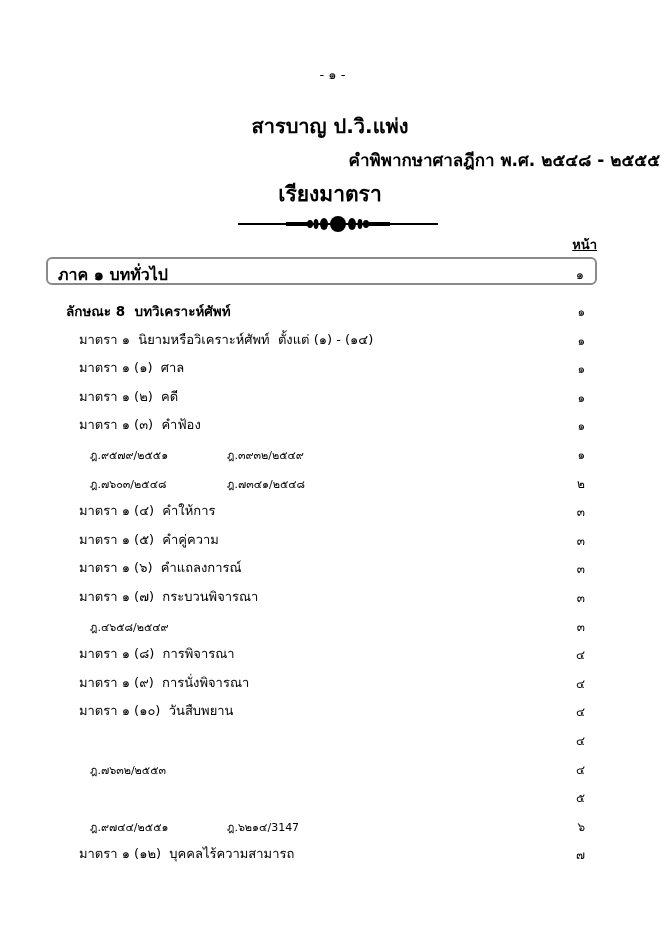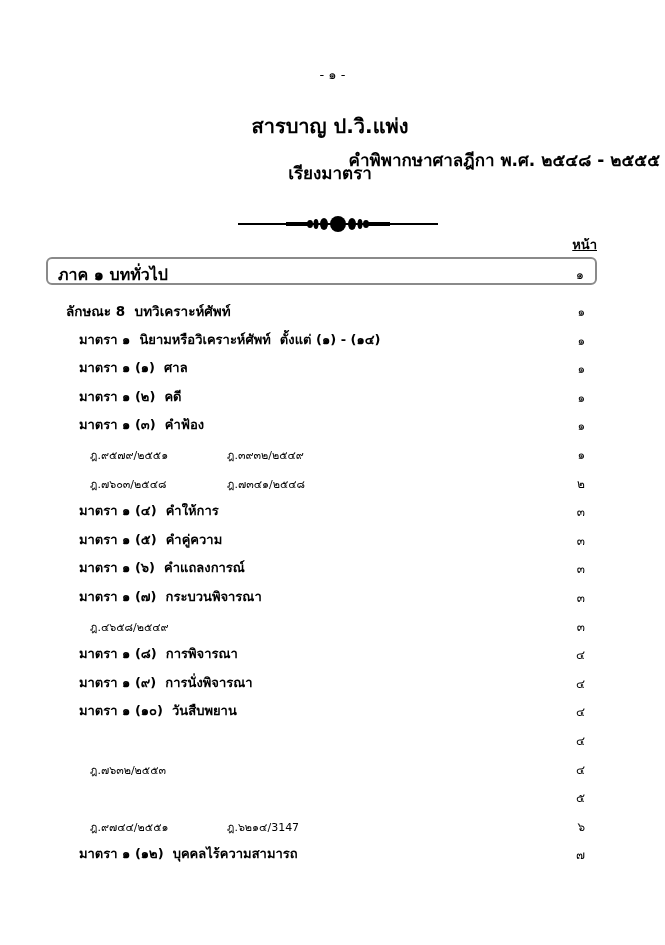--- a/index.html
+++ b/index.html
@@ -25,21 +25,21 @@
     }
     .title {
       position: absolute;
       left: 0;
       width: 660px;
       text-align: center;
       font-weight: bold;
     }
     .title-1 { top: 110px; font-size: 20px; }
     .title-2 { top: 146px; font-size: 17px; text-align: right; }
-    .title-3 { top: 159px; font-size: 17px; }
+    .title-3 { top: 177px; font-size: 21px; }
 
     .ornament {
       position: absolute;
       top: 212px;
       left: 238px;
       width: 200px;
       height: 24px;
     }
 
     .page-col-header {
@@ -91,21 +91,21 @@
       top: 5px;
       white-space: pre;
     }
     .toc-row .pg {
       position: absolute;
       right: 80px;
       top: 7px;
       font-size: 12px;
     }
     .lvl-chapter .label { left: 66px; font-weight: bold; font-size: 13.5px; }
-    .lvl-section .label { left: 79px; font-weight: bold; }
+    .lvl-section .label { left: 79px; font-weight: normal; }
     .case-list {
       position: absolute;
       top: 8px;
       left: 90px;
       display: flex;
       font-size: 11px;
     }
     .case-list span {
       display: inline-block;
     }

